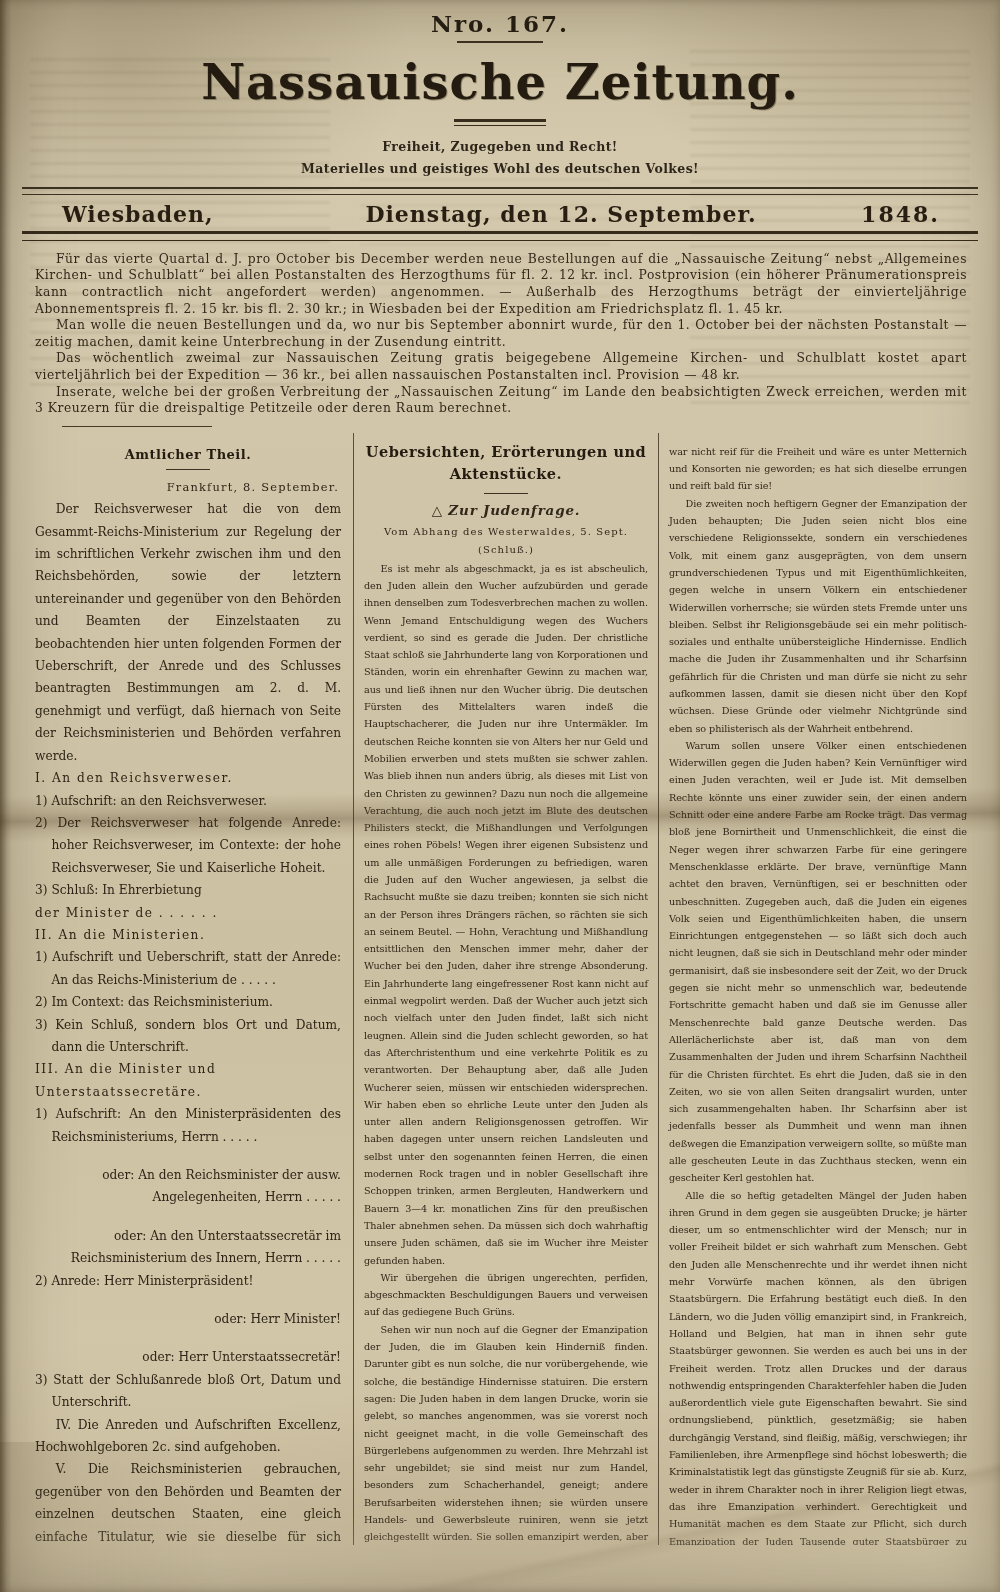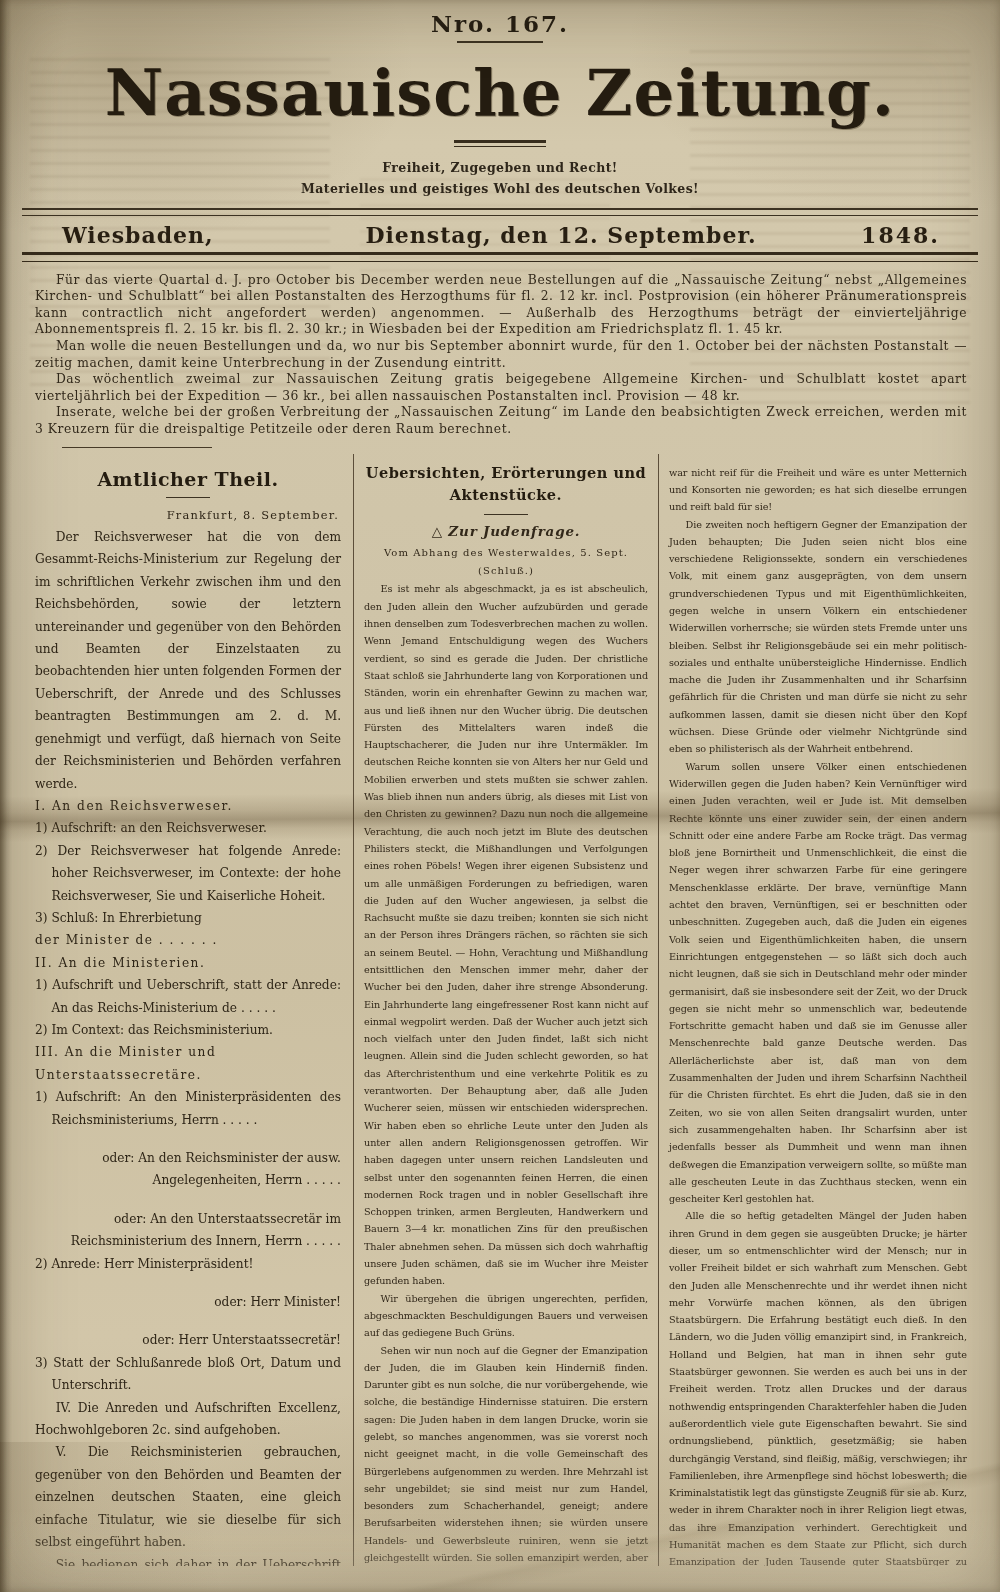--- a/index.html
+++ b/index.html
@@ -35,21 +35,21 @@
   .ghost{position:absolute;z-index:0;opacity:.16;filter:blur(1.2px);pointer-events:none;
     background:repeating-linear-gradient(to bottom, rgba(90,75,50,.55) 0 3px, transparent 3px 13px);}
   .ghost.g1{left:30px;top:58px;width:300px;height:330px;}
   .ghost.g2{left:690px;top:50px;width:280px;height:360px;}
   .ghost.g3{left:360px;top:178px;width:250px;height:120px;opacity:.1;}
 
   
   .head{position:relative;z-index:2;text-align:center;}
   .issue{margin-top:10px;font-size:23px;font-weight:bold;letter-spacing:2px;color:#241d12;}
   .issue-rule{width:86px;height:2px;background:#3c3222;margin:4px auto 0;}
-  .masthead{margin:8px 0 0;font-size:64px;line-height:1.3;font-weight:bold;letter-spacing:1px;
+  .masthead{margin:8px 0 0;font-size:48px;line-height:1.3;font-weight:bold;letter-spacing:1px;
     color:#241c10;text-shadow:1px 1px 0 rgba(40,28,10,.35);}
   .flourish{width:92px;margin:6px auto 10px;border-top:3px solid #372d1d;border-bottom:1px solid #372d1d;height:3px;}
   .motto{font-size:12.5px;font-weight:bold;line-height:1.7;letter-spacing:.4px;color:#2e261a;
     text-align:center;margin-left:230px;width:540px;}
 
   
   .rule-double{position:relative;z-index:2;margin:8px 22px 0;height:5px;
     border-top:2px solid #3c3222;border-bottom:1px solid #3c3222;}
   .rule-heavy{position:relative;z-index:2;margin:4px 22px 0;height:6px;
     border-top:3px solid #352b1b;border-bottom:1px solid #352b1b;}
@@ -65,21 +65,21 @@
   .announce p{margin:0;text-indent:48px;}
   .announce-rule{position:relative;z-index:2;width:150px;border-top:1px solid #463a27;margin:9px 0 0 62px;}
 
   
   .columns{position:relative;z-index:2;display:flex;margin:6px 33px 0 35px;height:1112px;overflow:hidden;}
   .col{box-sizing:border-box;overflow:hidden;}
   .col1{width:318px;padding:4px 12px 0 0;}
   .col2{width:306px;padding:4px 10px 0 10px;border-left:1px solid #5c4e3a;border-right:1px solid #5c4e3a;}
   .col3{flex:1;padding:10px 0 0 10px;}
 
-  .col h2{margin:10px 0 0;text-align:center;font-size:19px;color:#241c10;letter-spacing:.5px;}
+  .col h2{margin:10px 0 0;text-align:center;font-size:13px;color:#241c10;letter-spacing:.5px;}
   .col2 h2{font-size:14.5px;line-height:1.55;margin-top:4px;}
   .head-rule{width:44px;border-top:1.5px solid #3c3222;margin:7px auto 6px;}
 
   .blk{margin:0;}
   .col1 .blk{font-size:12.2px;line-height:22.4px;text-align:justify;color:#2e2517;}
   .col2 .blk,.col3 .blk{font-size:9.7px;line-height:17.3px;letter-spacing:-.1px;text-align:justify;color:#32281a;}
   .blk.body{text-indent:1.7em;}
   .blk.noindent{text-indent:0;}
   .blk.center{text-align:left;text-indent:0;letter-spacing:1.5px;}
   .blk.item{padding-left:1.35em;text-indent:-1.35em;}
@@ -131,20 +131,21 @@
           <p class="blk dateline-r">Frankfurt, 8. September.</p>
           <p class="blk body">Der Reichsverweser hat die von dem Gesammt-Reichs-Ministerium zur Regelung der im schriftlichen Verkehr zwischen ihm und den Reichsbehörden, sowie der letztern untereinander und gegenüber von den Behörden und Beamten der Einzelstaaten zu beobachtenden hier unten folgenden Formen der Ueberschrift, der Anrede und des Schlusses beantragten Bestimmungen am 2. d. M. genehmigt und verfügt, daß hiernach von Seite der Reichsministerien und Behörden verfahren werde.</p>
           <p class="blk center">I. An den Reichsverweser.</p>
           <p class="blk item">1) Aufschrift: an den Reichsverweser.</p>
           <p class="blk item">2) Der Reichsverweser hat folgende Anrede: hoher Reichsverweser, im Contexte: der hohe Reichsverweser, Sie und Kaiserliche Hoheit.</p>
           <p class="blk item">3) Schluß: In Ehrerbietung</p>
           <p class="blk center">der Minister de . . . . . .</p>
           <p class="blk center">II. An die Ministerien.</p>
           <p class="blk item">1) Aufschrift und Ueberschrift, statt der Anrede: An das Reichs-Ministerium de . . . . .</p>
           <p class="blk item">2) Im Context: das Reichsministerium.</p>
+          <p class="blk item">3) Kein Schluß, sondern blos Ort und Datum, dann die Unterschrift.</p>
           <p class="blk center">III. An die Minister und Unterstaatssecretäre.</p>
           <p class="blk item">1) Aufschrift: An den Ministerpräsidenten des Reichsministeriums, Herrn . . . . .</p>
           <p class="blk sub">oder: An den Reichsminister der ausw. Angelegenheiten, Herrn . . . . .</p>
           <p class="blk sub">oder: An den Unterstaatssecretär im Reichsministerium des Innern, Herrn . . . . .</p>
           <p class="blk item">2) Anrede: Herr Ministerpräsident!</p>
           <p class="blk sub">oder: Herr Minister!</p>
           <p class="blk sub">oder: Herr Unterstaatssecretär!</p>
           <p class="blk item">3) Statt der Schlußanrede bloß Ort, Datum und Unterschrift.</p>
           <p class="blk body">IV. Die Anreden und Aufschriften Excellenz, Hochwohlgeboren 2c. sind aufgehoben.</p>
           <p class="blk body">V. Die Reichsministerien gebrauchen, gegenüber von den Behörden und Beamten der einzelnen deutschen Staaten, eine gleich einfache Titulatur, wie sie dieselbe für sich selbst eingeführt haben.</p>

